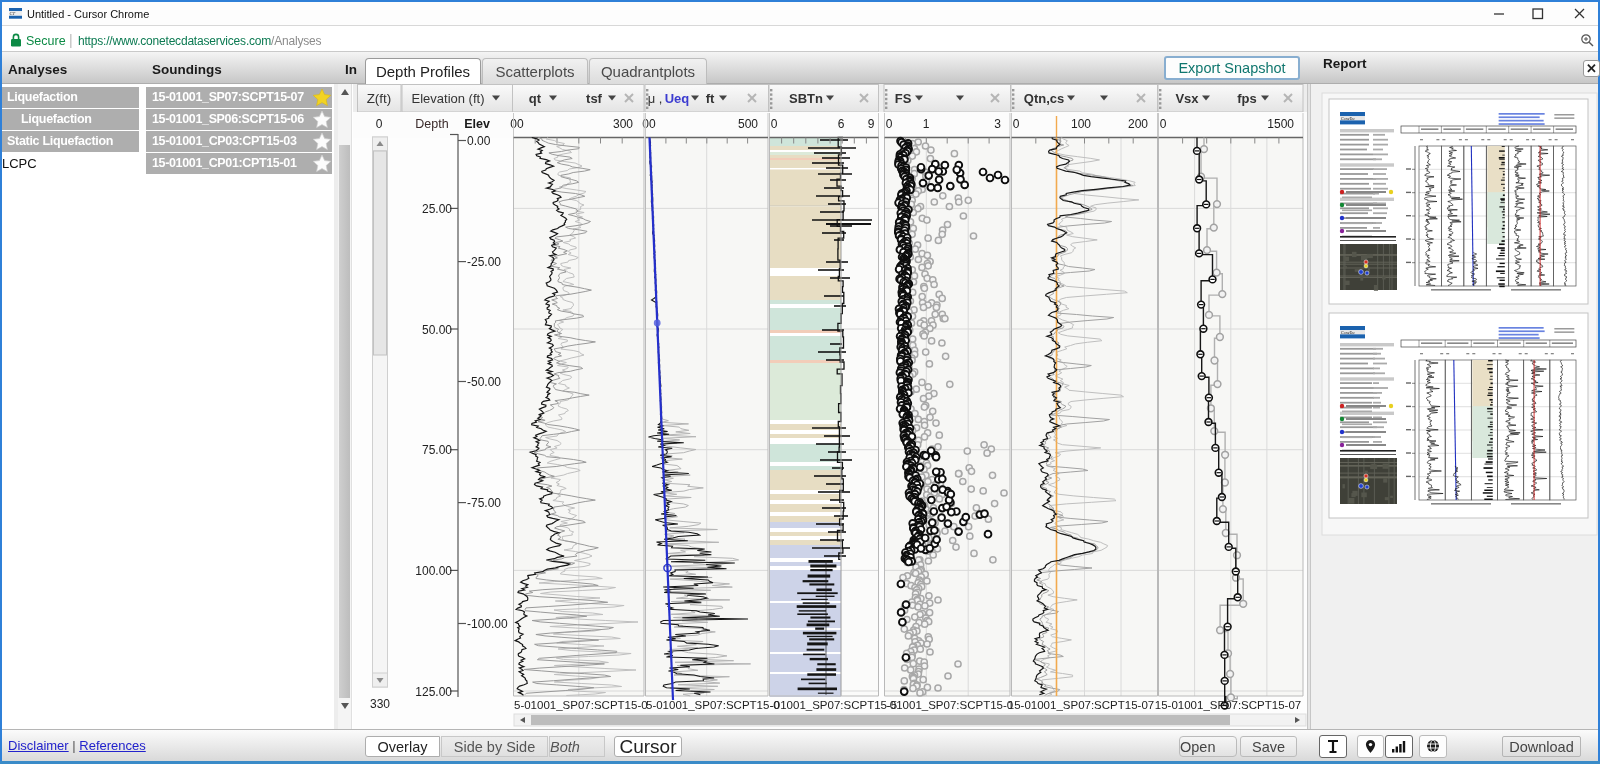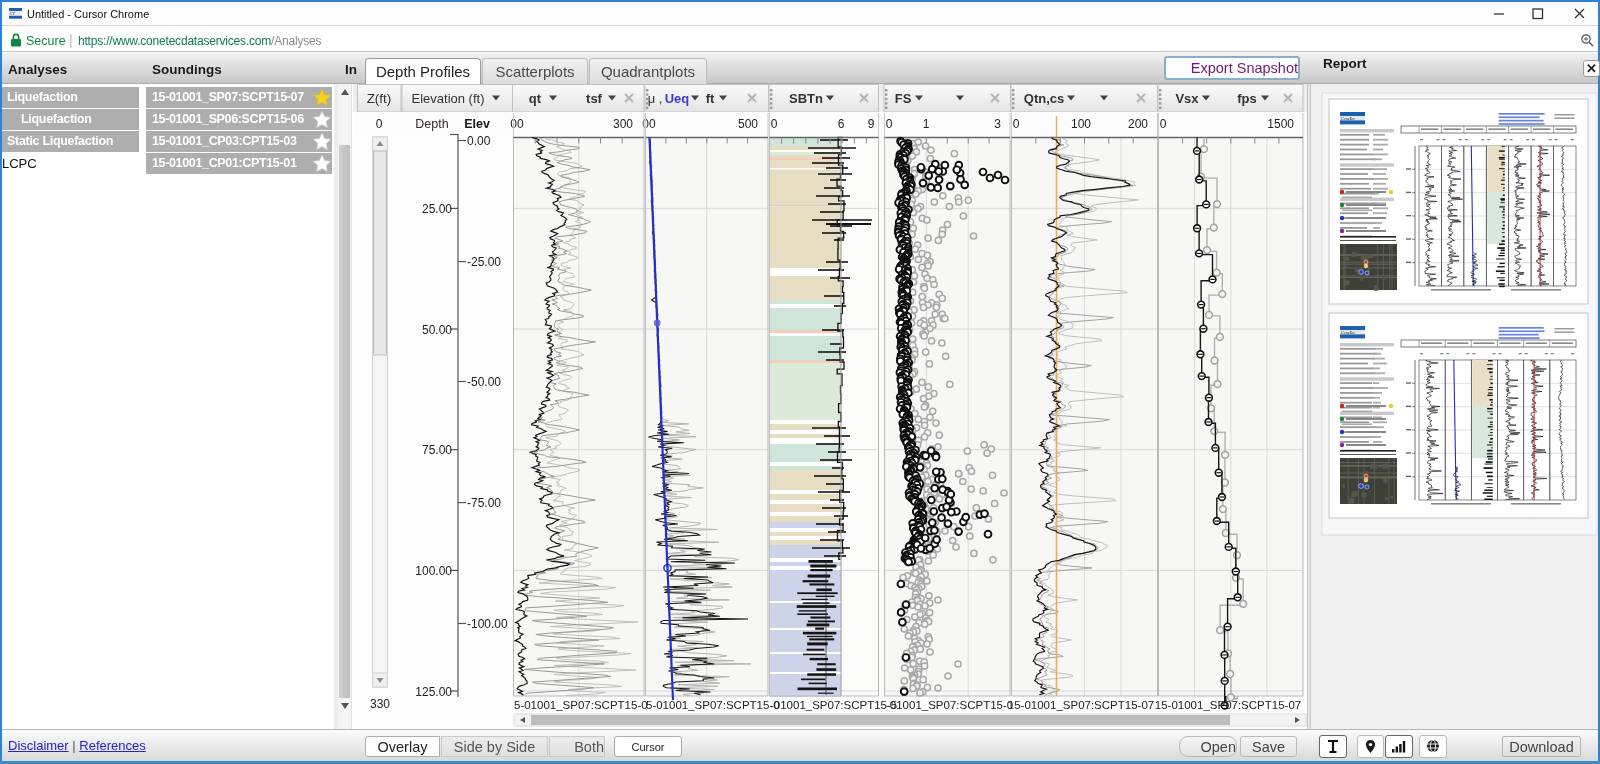--- a/index.html
+++ b/index.html
@@ -42,21 +42,21 @@
 
 <div class="abs" style="left:2px;top:52px;width:1596px;height:32px;background:linear-gradient(#f4f4f4,#c7c7c7);border-bottom:1px solid #adadad;"></div>
 <div class="abs" style="left:8px;top:62px;font-size:13.5px;font-weight:bold;color:#1a1a1a;">Analyses</div>
 <div class="abs" style="left:152px;top:62px;font-size:13.5px;font-weight:bold;color:#1a1a1a;">Soundings</div>
 <div class="abs" style="left:345px;top:62px;font-size:13.5px;font-weight:bold;color:#1a1a1a;">In</div>
 
 <div class="abs" style="left:365px;top:58px;width:116px;height:26px;background:#fff;border:1px solid #9a9a9a;border-bottom:none;border-radius:4px 4px 0 0;text-align:center;font-size:15px;color:#222;line-height:25px;">Depth Profiles</div>
 <div class="abs" style="left:482px;top:58px;width:106px;height:26px;background:linear-gradient(#f1f1f1,#dcdcdc);border:1px solid #bdbdbd;border-bottom:none;border-radius:4px 4px 0 0;text-align:center;font-size:15px;color:#4a4a4a;line-height:25px;">Scatterplots</div>
 <div class="abs" style="left:589px;top:58px;width:118px;height:26px;background:linear-gradient(#f1f1f1,#dcdcdc);border:1px solid #bdbdbd;border-bottom:none;border-radius:4px 4px 0 0;text-align:center;font-size:15px;color:#4a4a4a;line-height:25px;">Quadrantplots</div>
 
-<div class="abs" style="left:1164px;top:56px;width:136px;height:24px;background:#fdfdfd;border:2px solid #88aed0;border-radius:3px;text-align:right;font-size:14.5px;color:#701a75;line-height:21px;">Export Snapshot</div>
+<div class="abs" style="left:1164px;top:56px;width:136px;height:24px;background:#fdfdfd;border:2px solid #88aed0;border-radius:3px;text-align:center;font-size:14.5px;color:#0f766e;line-height:21px;">Export Snapshot</div>
 <div class="abs" style="left:1323px;top:56px;font-size:13.5px;font-weight:bold;color:#1a1a1a;">Report</div>
 <div class="abs" style="left:1583px;top:60px;width:17px;height:17px;background:#fefefe;border:1px solid #999;border-radius:3px;text-align:center;font-size:13px;font-weight:bold;color:#222;line-height:16px;">✕</div>
 
 <div class="abs" style="left:2px;top:84px;width:137px;height:645px;background:#fff;"></div>
 <div class="abs" style="left:2px;top:87px;width:137px;height:21px;background:#aeaeae;color:#fff;font-weight:bold;font-size:12.5px;letter-spacing:-0.3px;line-height:21px;padding-left:5px;">Liquefaction</div>
 <div class="abs" style="left:2px;top:109px;width:137px;height:21px;background:#aeaeae;color:#fff;font-weight:bold;font-size:12.5px;letter-spacing:-0.3px;line-height:21px;padding-left:19px;">Liquefaction</div>
 <div class="abs" style="left:2px;top:131px;width:137px;height:21px;background:#aeaeae;color:#fff;font-weight:bold;font-size:12.5px;letter-spacing:-0.3px;line-height:21px;padding-left:5px;">Static Liquefaction</div>
 <div class="abs" style="left:2px;top:153px;width:137px;height:21px;background:#fff;color:#111;font-size:13px;line-height:21px;">LCPC</div>
 
 <div class="abs" style="left:145px;top:84px;width:187px;height:645px;background:#fff;"></div>
@@ -1742,23 +1742,23 @@
 <rect x="514" y="714" width="792" height="12" fill="#f2f2f2" stroke="#ddd" stroke-width="1"></rect>
 <rect x="531" y="715" width="699" height="10" fill="#bdbdbd"></rect>
 <path d="M 525 717 l -5 3 5 3 z" fill="#555"></path>
 <path d="M 1295 717 l 5 3 -5 3 z" fill="#555"></path>
 </svg>
 
 <div class="abs" style="left:2px;top:729px;width:1596px;height:32px;background:linear-gradient(#fbfbfb,#d9d9d9);border-top:1px solid #b5b5b5;"></div>
 <div class="abs" style="left:8px;top:738px;font-size:13px;color:#2222cc;"><u>Disclaimer</u><span style="color:#555;"> | </span><u>References</u></div>
 <div class="abs" style="left:365px;top:736px;width:75px;height:21px;background:#fff;border:1px solid #adadad;border-radius:3px 0 0 3px;text-align:center;font-size:14.5px;color:#222;line-height:20px;">Overlay</div>
 <div class="abs" style="left:441px;top:736px;width:107px;height:21px;background:linear-gradient(#ececec,#e0e0e0);border:1px solid #c8c8c8;text-align:center;font-size:14.5px;color:#555;line-height:20px;">Side by Side</div>
-<div class="abs" style="left:549px;top:736px;width:56px;height:21px;background:linear-gradient(#ececec,#e0e0e0);border:1px solid #c8c8c8;text-align:right;font-size:14.5px;color:#555;line-height:20px;">Both</div>
-<div class="abs" style="left:614px;top:736px;width:68px;height:21px;background:#fff;border:1px solid #adadad;border-radius:3px;text-align:center;font-size:11px;color:#222;line-height:20px;">Cursor</div>
-<div class="abs" style="left:1179px;top:736px;width:58px;height:21px;background:linear-gradient(#f6f6f6,#e2e2e2);border:1px solid #bbb;border-radius:9px;text-align:right;font-size:14.5px;color:#444;line-height:20px;">Open</div>
+<div class="abs" style="left:549px;top:736px;width:56px;height:21px;background:linear-gradient(#ececec,#e0e0e0);border:1px solid #c8c8c8;text-align:left;font-size:14.5px;color:#555;line-height:20px;font-style:italic;">Both</div>
+<div class="abs" style="left:614px;top:736px;width:68px;height:21px;background:#fff;border:1px solid #adadad;border-radius:3px;text-align:center;font-size:19px;color:#222;line-height:20px;">Cursor</div>
+<div class="abs" style="left:1179px;top:736px;width:58px;height:21px;background:linear-gradient(#f6f6f6,#e2e2e2);border:1px solid #bbb;border-radius:4px;text-align:left;font-size:14.5px;color:#444;line-height:20px;">Open</div>
 <div class="abs" style="left:1240px;top:736px;width:57px;height:21px;background:linear-gradient(#f6f6f6,#e2e2e2);border:1px solid #bbb;border-radius:3px;text-align:center;font-size:14.5px;color:#444;line-height:20px;">Save</div>
 <div class="abs" style="left:1319px;top:735px;width:28px;height:23px;background:#fff;border:1.5px solid #666;border-radius:3px;"></div>
 <svg class="abs" style="left:1326px;top:739px;" width="14" height="15" viewBox="0 0 14 15">
  <line x1="2" y1="2" x2="12" y2="2" stroke="#111" stroke-width="2"></line>
     <line x1="7" y1="2" x2="7" y2="13" stroke="#111" stroke-width="2.2"></line>
     <line x1="3.5" y1="13" x2="10.5" y2="13" stroke="#111" stroke-width="2"></line>
 </svg>
 <div class="abs" style="left:1357px;top:735px;width:27px;height:23px;background:#fdfdfd;border:1px solid #bbb;border-radius:3px;"></div>
 <svg class="abs" style="left:1364px;top:739px;" width="13" height="15" viewBox="0 0 13 15">
  <path d="M6.5 1 a4.6 4.6 0 0 1 4.6 4.6 c0 3.4 -4.6 8.4 -4.6 8.4 s-4.6 -5 -4.6 -8.4 A4.6 4.6 0 0 1 6.5 1 z" fill="#1a1a1a"></path>

